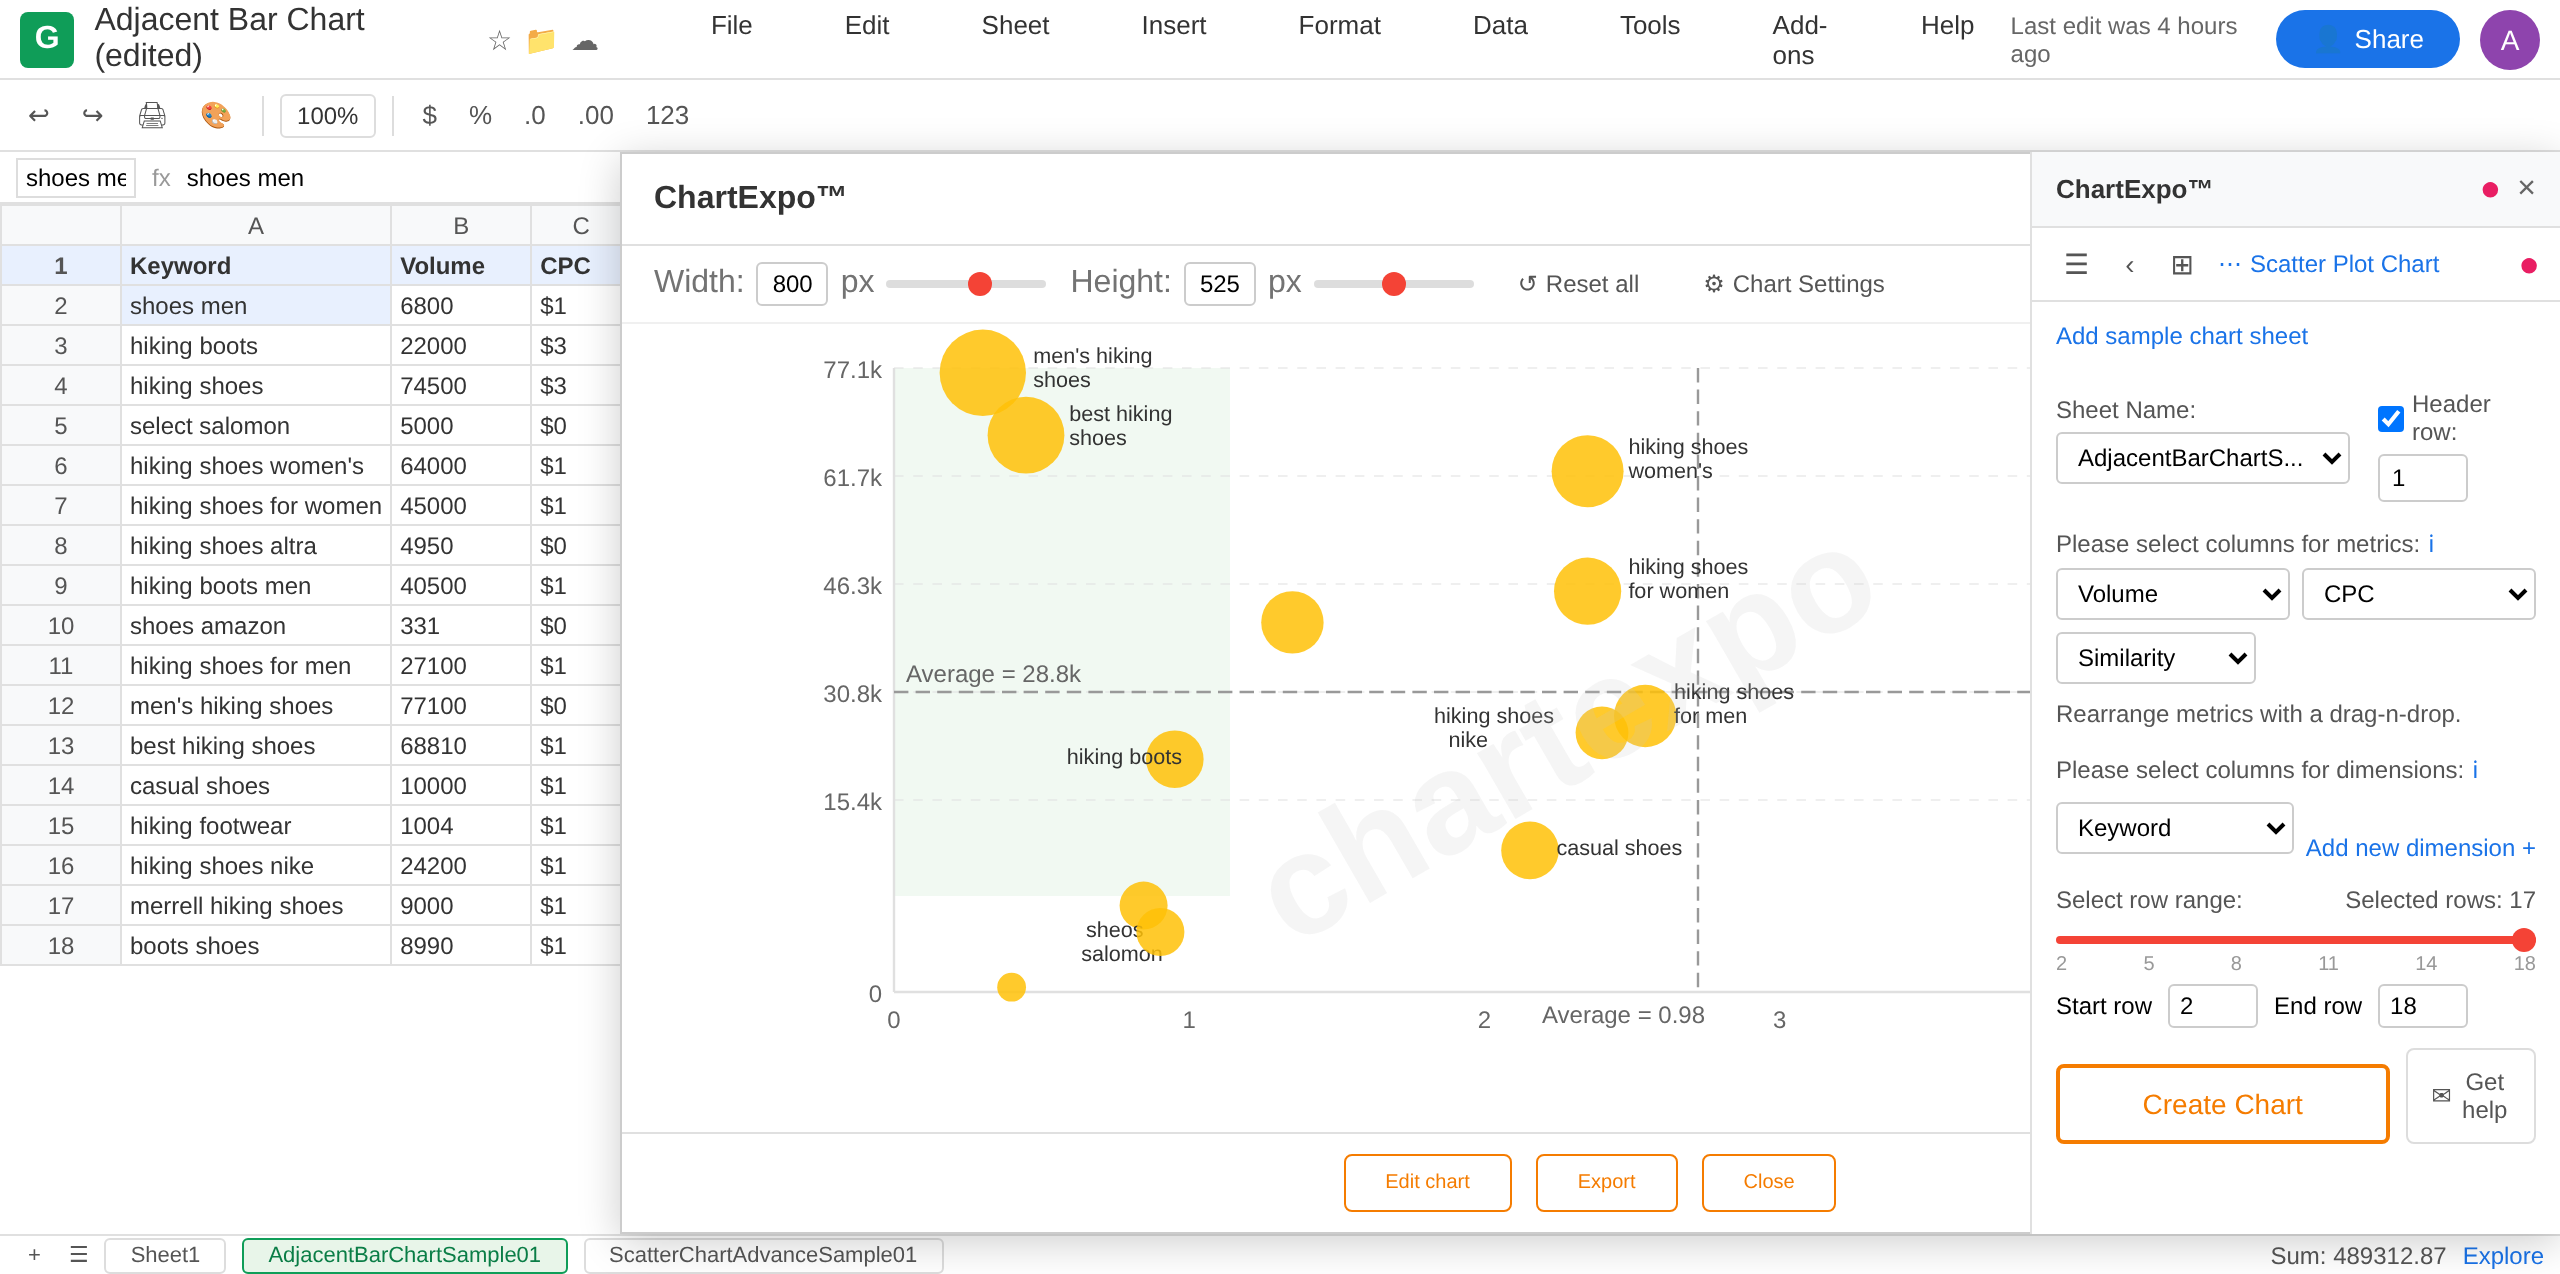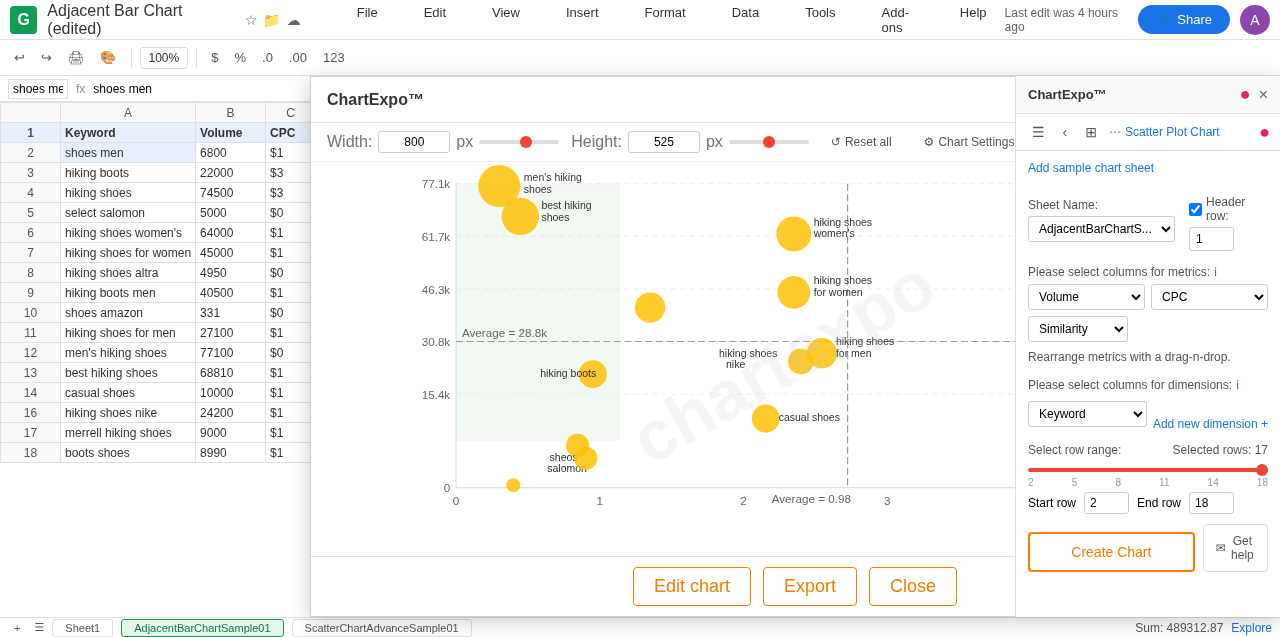--- a/index.html
+++ b/index.html
@@ -54,33 +54,33 @@
     .dialog-overlay { position: fixed; top: 76px; left: 310px; right: 0; bottom: 20px; z-index: 100; }
     .chart-dialog { position: absolute; top: 0; left: 0; right: 0; bottom: 0; background: white; border: 1px solid #ccc; box-shadow: 0 4px 20px rgba(0,0,0,0.2); display: flex; flex-direction: column; }
     .dialog-header { display: flex; align-items: center; justify-content: space-between; padding: 10px 16px; border-bottom: 1px solid #e0e0e0; background: #fff; }
     .dialog-title { font-size: 16px; font-weight: bold; color: #333; }
     .dialog-close { cursor: pointer; font-size: 18px; color: #666; border: none; background: none; padding: 2px 6px; }
 
     
     .chart-controls { display: flex; align-items: center; padding: 8px 16px; gap: 12px; border-bottom: 1px solid #f0f0f0; }
     .control-group { display: flex; align-items: center; gap: 6px; }
     .control-label { font-size: 16px; color: #737373; }
-    .control-input { width: 72px; padding: 3px 6px; border: 1px solid #ccc; border-radius: 3px; font-size: 12px; text-align: center; }
+    .control-input { width: 36px; padding: 3px 6px; border: 1px solid #ccc; border-radius: 3px; font-size: 12px; text-align: center; }
     .slider-container { display: flex; align-items: center; gap: 4px; }
     .slider { -webkit-appearance: none; width: 80px; height: 4px; background: #ddd; border-radius: 2px; outline: none; }
     .slider::-webkit-slider-thumb { -webkit-appearance: none; width: 12px; height: 12px; border-radius: 50%; background: #f44336; cursor: pointer; }
     .reset-btn { padding: 4px 10px; font-size: 12px; color: #555; border: none; background: none; cursor: pointer; display: flex; align-items: center; gap: 4px; }
     .settings-btn { padding: 4px 10px; font-size: 12px; color: #555; border: none; background: none; cursor: pointer; display: flex; align-items: center; gap: 4px; }
 
     
     .chart-area { flex: 1; padding: 10px 16px; overflow: hidden; }
 
     
     .dialog-footer { display: flex; align-items: center; justify-content: center; gap: 12px; padding: 10px; border-top: 1px solid #e0e0e0; }
-    .footer-btn { padding: 8px 20px; border: 1.5px solid #f57c00; background: white; color: #f57c00; border-radius: 4px; font-size: 18px; cursor: pointer; }
+    .footer-btn { padding: 8px 20px; border: 1.5px solid #f57c00; background: white; color: #f57c00; border-radius: 4px; font-size: 10px; cursor: pointer; }
 
     
     .right-panel { position: fixed; right: 0; top: 76px; bottom: 20px; width: 265px; background: white; border-left: 1px solid #e0e0e0; display: flex; flex-direction: column; z-index: 200; }
     .panel-header { display: flex; align-items: center; justify-content: space-between; padding: 8px 12px; border-bottom: 1px solid #e0e0e0; background: #f8f9fa; }
     .panel-title { font-size: 13px; font-weight: bold; color: #333; }
     .panel-close { cursor: pointer; font-size: 16px; color: #666; border: none; background: none; }
     .panel-toolbar { display: flex; align-items: center; padding: 6px 10px; gap: 6px; border-bottom: 1px solid #e0e0e0; }
     .panel-tool-btn { padding: 4px 6px; border: none; background: none; cursor: pointer; color: #555; font-size: 14px; }
     .chart-type-label { font-size: 12px; color: #1a73e8; display: flex; align-items: center; gap: 4px; }
     .panel-body { flex: 1; overflow-y: auto; padding: 10px 12px; }
@@ -109,21 +109,21 @@
   </div>
   <span class="doc-title">Adjacent Bar Chart (edited)</span>
   <div class="doc-icons">
     <span>☆</span>
     <span>📁</span>
     <span>☁</span>
   </div>
   <div class="menu-bar">
     <div class="menu-item">File</div>
     <div class="menu-item">Edit</div>
-    <div class="menu-item">View</div>
+    <div class="menu-item">Sheet</div>
     <div class="menu-item">Insert</div>
     <div class="menu-item">Format</div>
     <div class="menu-item">Data</div>
     <div class="menu-item">Tools</div>
     <div class="menu-item">Add-ons</div>
     <div class="menu-item">Help</div>
   </div>
   <span class="last-edit">Last edit was 4 hours ago</span>
   <div class="top-right">
     <button class="share-btn">
@@ -257,20 +257,27 @@
             <td>13</td>
             <td class="col-a">best hiking shoes</td>
             <td class="col-b">68810</td>
             <td class="col-c">$1</td>
             <td></td>
           </tr>
           <tr>
             <td>14</td>
             <td class="col-a">casual shoes</td>
             <td class="col-b">10000</td>
+            <td class="col-c">$1</td>
+            <td></td>
+          </tr>
+          <tr>
+            <td>15</td>
+            <td class="col-a">hiking footwear</td>
+            <td class="col-b">1004</td>
             <td class="col-c">$1</td>
             <td></td>
           </tr>
           <tr>
             <td>16</td>
             <td class="col-a">hiking shoes nike</td>
             <td class="col-b">24200</td>
             <td class="col-c">$1</td>
             <td></td>
           </tr>

